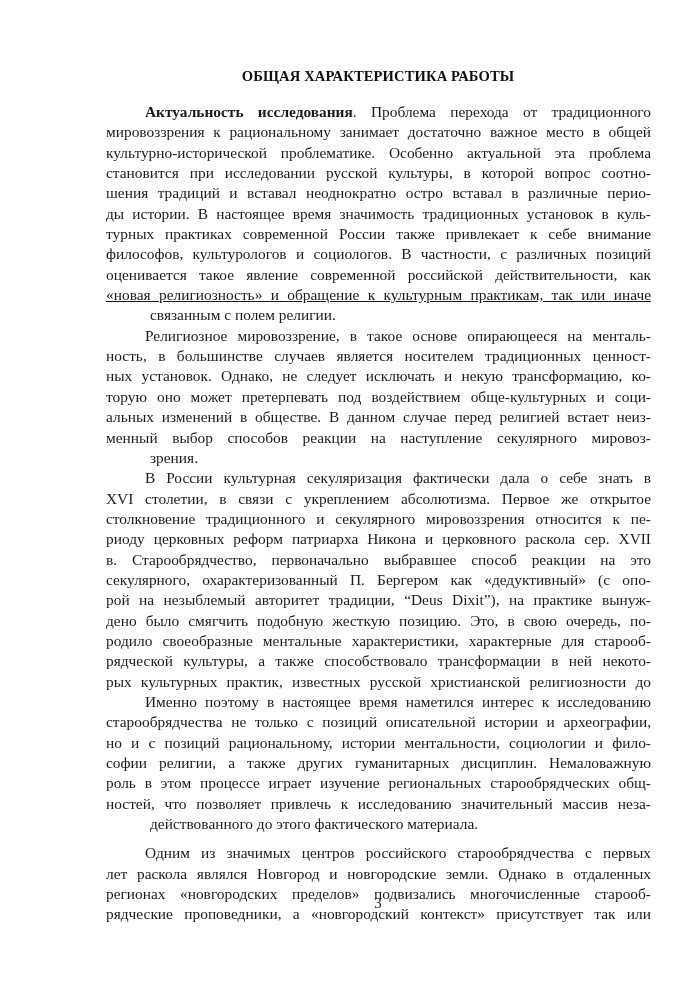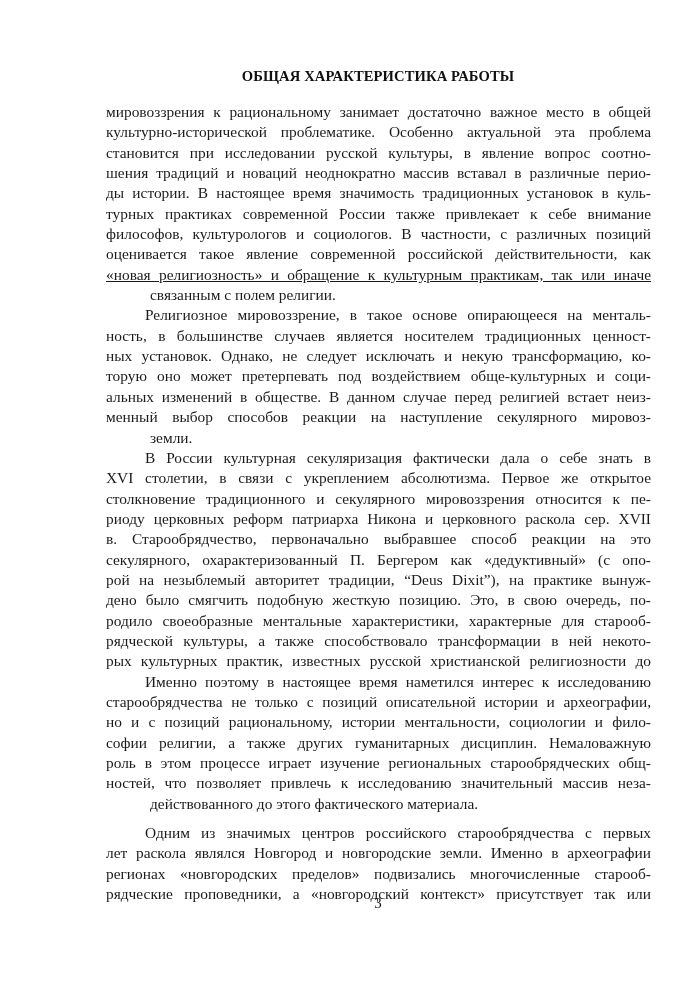--- a/index.html
+++ b/index.html
@@ -71,31 +71,34 @@
     }
   </style>
 </head>
 <body>
 
 <div class="page">
   <div class="title">ОБЩАЯ ХАРАКТЕРИСТИКА РАБОТЫ</div>
 
   <div class="body" id="doc-body">
       <div>
+        <span class="line first">
+          <span class="line-inner" style="text-align-last: justify; text-indent: 39px;"><span class="bold">Актуальность исследования</span><span>. Проблема перехода от традиционного</span></span>
+        </span>
         <span class="line">
           <span class="line-inner" style="text-align-last: justify;"><span>мировоззрения к рациональному занимает достаточно важное место в общей</span></span>
         </span>
         <span class="line">
           <span class="line-inner" style="text-align-last: justify;"><span>культурно-исторической проблематике. Особенно актуальной эта проблема</span></span>
         </span>
         <span class="line">
-          <span class="line-inner" style="text-align-last: justify;"><span>становится при исследовании русской культуры, в явление вопрос соотно-</span></span>
-        </span>
-        <span class="line">
-          <span class="line-inner" style="text-align-last: justify;"><span>шения традиций и новаций неоднократно массив вставал в различные перио-</span></span>
+          <span class="line-inner" style="text-align-last: justify;"><span>становится при исследовании русской культуры, в которой вопрос соотно-</span></span>
+        </span>
+        <span class="line">
+          <span class="line-inner" style="text-align-last: justify;"><span>шения традиций и вставал неоднократно остро вставал в различные перио-</span></span>
         </span>
         <span class="line">
           <span class="line-inner" style="text-align-last: justify;"><span>ды истории. В настоящее время значимость традиционных установок в куль-</span></span>
         </span>
         <span class="line">
           <span class="line-inner" style="text-align-last: justify;"><span>турных практиках современной России также привлекает к себе внимание</span></span>
         </span>
         <span class="line">
           <span class="line-inner" style="text-align-last: justify;"><span>философов, культурологов и социологов. В частности, с различных позиций</span></span>
         </span>
@@ -122,21 +125,21 @@
         <span class="line">
           <span class="line-inner" style="text-align-last: justify;"><span>торую оно может претерпевать под воздействием обще-культурных и соци-</span></span>
         </span>
         <span class="line">
           <span class="line-inner" style="text-align-last: justify;"><span>альных изменений в обществе. В данном случае перед религией встает неиз-</span></span>
         </span>
         <span class="line">
           <span class="line-inner" style="text-align-last: justify;"><span>менный выбор способов реакции на наступление секулярного мировоз-</span></span>
         </span>
         <span class="line last">
-          <span class="line-inner" style="text-align-last: left;"><span>земли.</span></span>
+          <span class="line-inner" style="text-align-last: left;"><span>зрения.</span></span>
         </span>
       </div>
       <div>
         <span class="line first">
           <span class="line-inner" style="text-align-last: justify; text-indent: 39px;"><span>В России культурная секуляризация фактически дала о себе знать в</span></span>
         </span>
         <span class="line">
           <span class="line-inner" style="text-align-last: justify;"><span>XVI столетии, в связи с укреплением абсолютизма. Первое же открытое</span></span>
         </span>
         <span class="line">
@@ -188,21 +191,21 @@
         </span>
         <span class="line last">
           <span class="line-inner" style="text-align-last: left;"><span>действованного до этого фактического материала.</span></span>
         </span>
       </div>
       <div>
         <span class="line first">
           <span class="line-inner" style="text-align-last: justify; text-indent: 39px; margin-top: 9px;"><span>Одним из значимых центров российского старообрядчества с первых</span></span>
         </span>
         <span class="line">
-          <span class="line-inner" style="text-align-last: justify;"><span>лет раскола являлся Новгород и новгородские земли. Именно в археографии</span></span>
+          <span class="line-inner" style="text-align-last: justify;"><span>лет раскола являлся Новгород и новгородские земли. Однако в отдаленных</span></span>
         </span>
         <span class="line">
           <span class="line-inner" style="text-align-last: justify;"><span>регионах «новгородских пределов» подвизались многочисленные старооб-</span></span>
         </span>
         <span class="line cont">
           <span class="line-inner" style="text-align-last: justify;"><span>рядческие проповедники, а «новгородский контекст» присутствует так или</span></span>
         </span>
       </div>
     </div>
 

